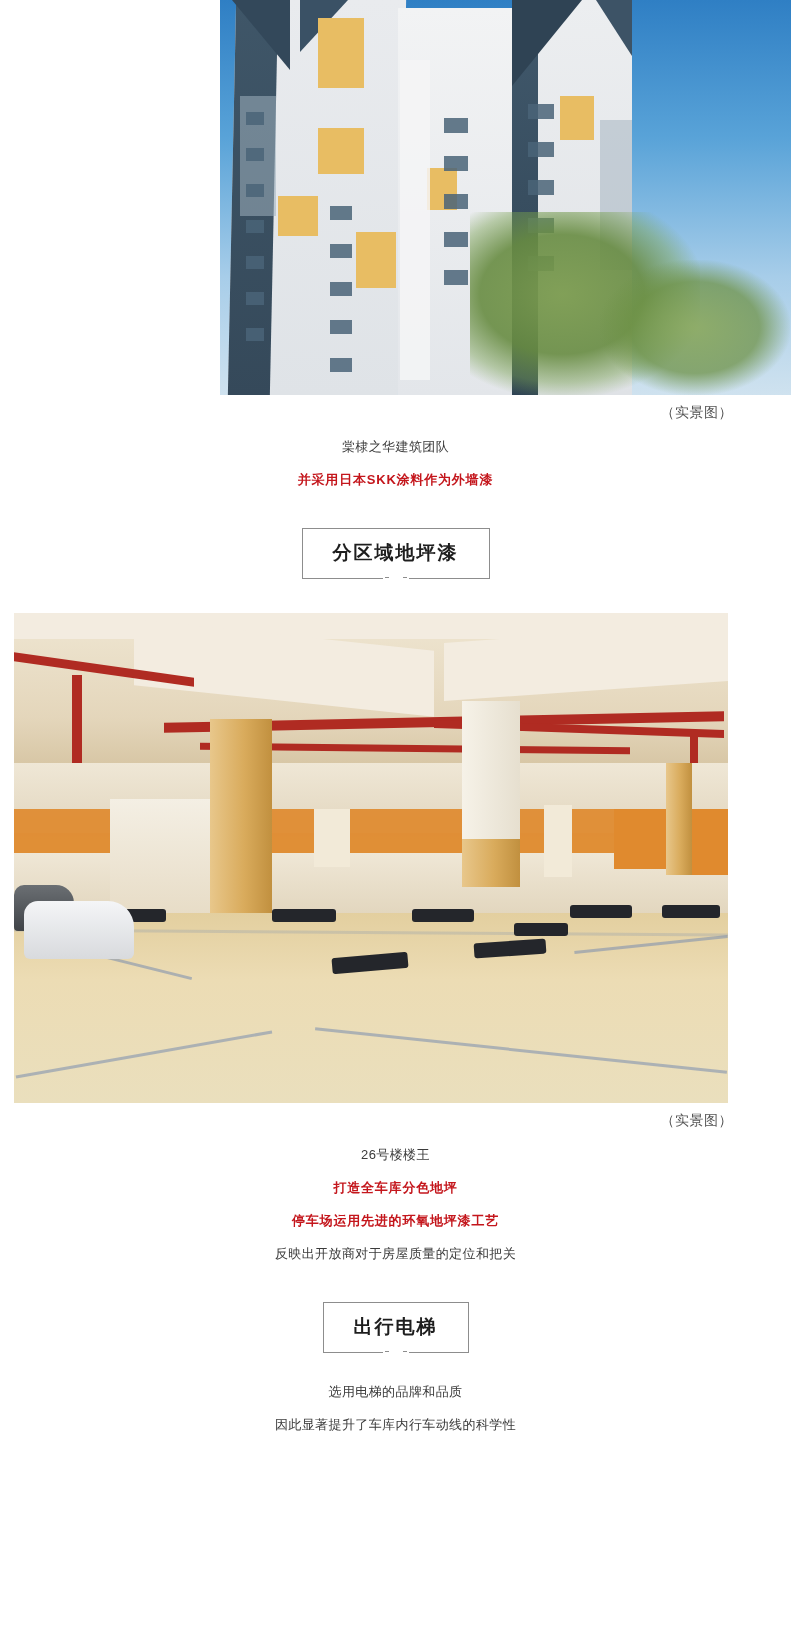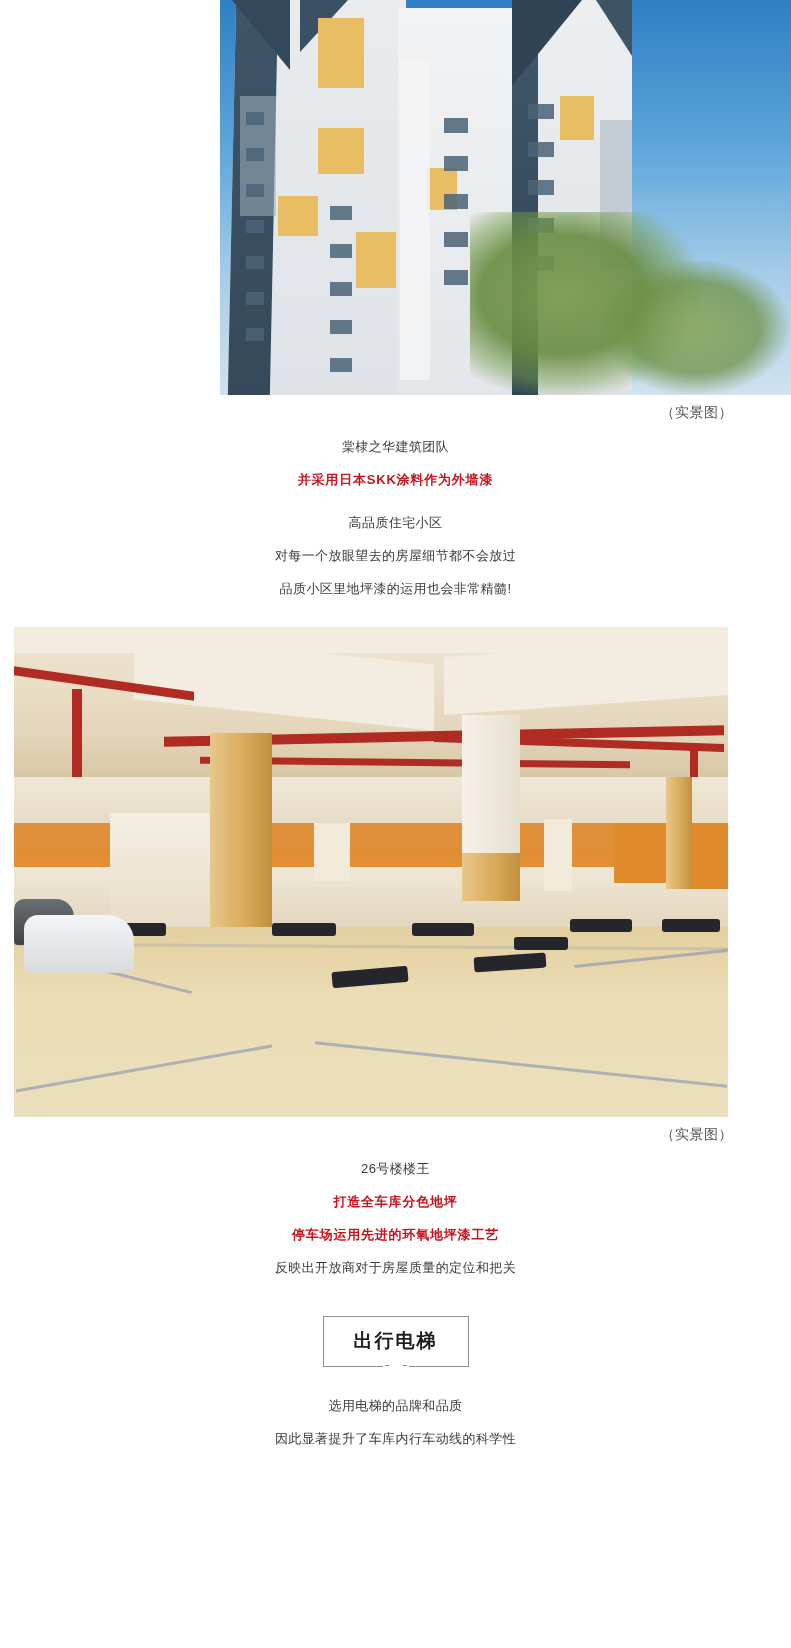--- a/index.html
+++ b/index.html
@@ -319,26 +319,27 @@
     <div class="whiteleft"></div>
   </div>
 
   <div class="caption-row">（实景图）</div>
 
   <div class="text-block">
     <div class="line">棠棣之华建筑团队</div>
     <div class="line red">并采用日本SKK涂料作为外墙漆</div>
   </div>
 
-
-  <div class="text-block">
-    <div class="line">高品质住宅小区</div>
-    <div class="line">对每一个放眼望去的房屋细节都不会放过</div>
-    <div class="line">品质小区里地坪漆的运用也会非常精髓!</div>
-  </div>
+  <div class="heading-wrap">
+    <div class="heading-box">
+      <span>分区域地坪漆</span>
+      <span class="heading-tick"></span>
+    </div>
+  </div>
+
 
   <div class="garage">
     <div class="inner">
       <div class="g-ceiling"></div>
 
       <div class="g-ceil-slab" style="left:0;top:0;width:714px;height:26px;"></div>
       <div class="g-ceil-slab" style="left:120px;top:22px;width:300px;height:66px;transform:skewY(6deg);"></div>
       <div class="g-ceil-slab" style="left:430px;top:20px;width:284px;height:58px;transform:skewY(-4deg);"></div>
 
       <div class="g-beam-red" style="left:0;top:52px;width:180px;height:9px;transform:skewY(8deg);"></div>

